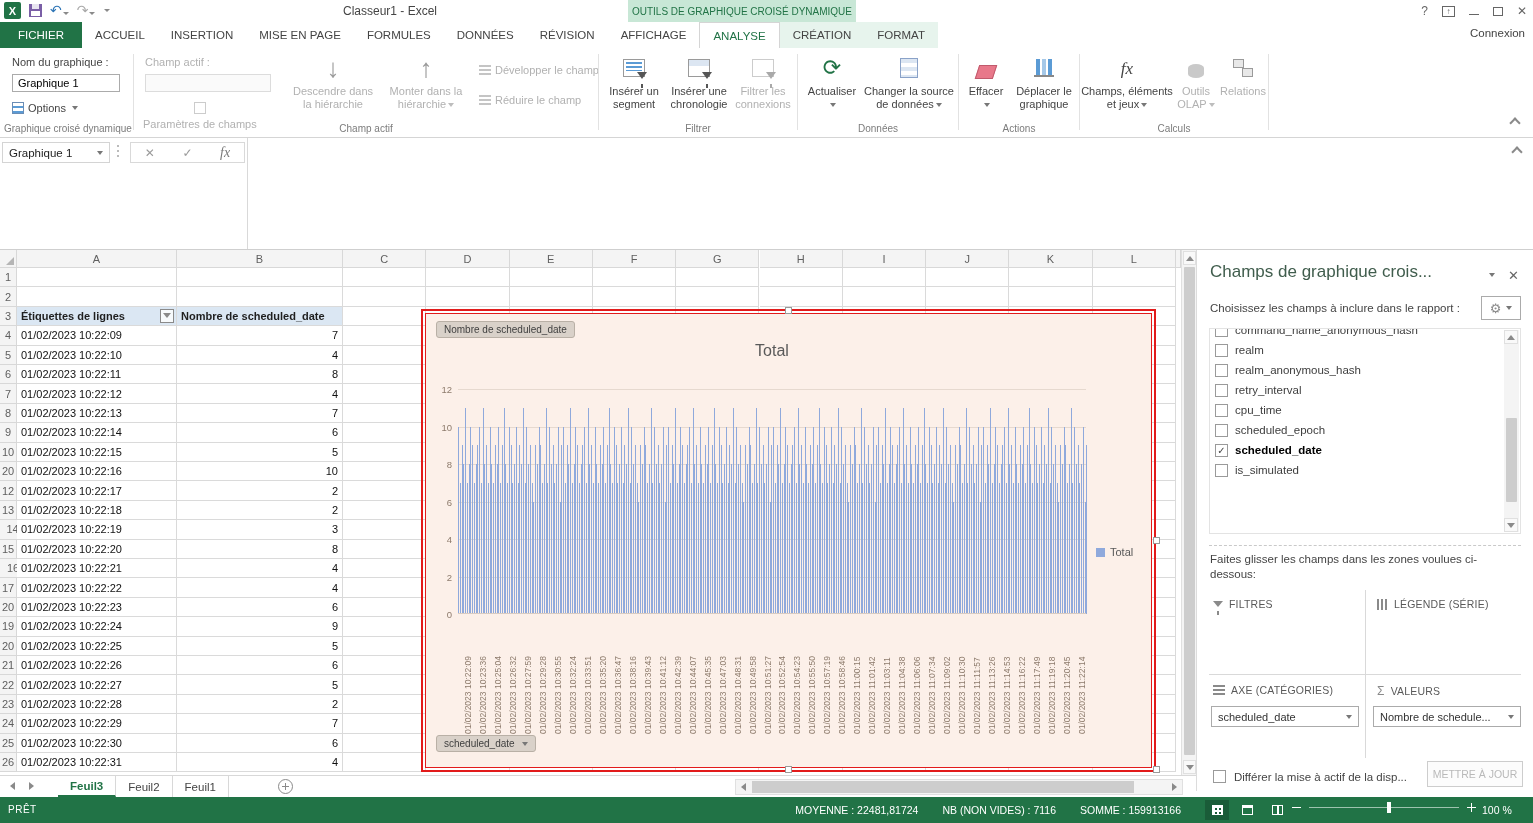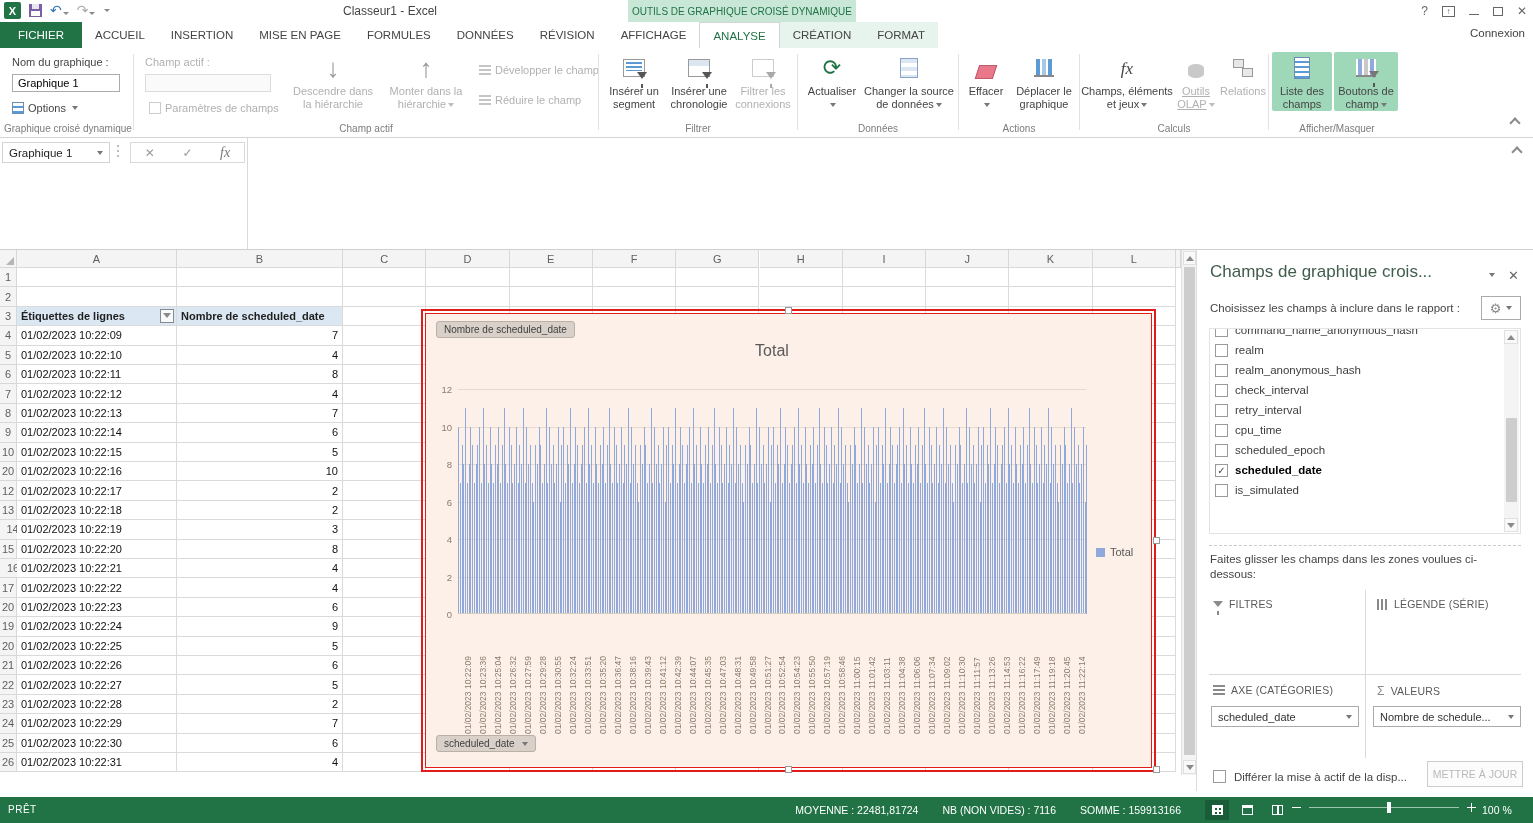--- a/index.html
+++ b/index.html
@@ -276,21 +276,21 @@
         <span>Options</span>
           <span class="car"></span>
       </div>
       <div class="glabel">Graphique croisé dynamique</div>
     </div>
     <div class="rdiv" style="left:133px;"></div>
 
     <div class="rgroup" style="left:135px;width:462px;">
       <div class="rlabel dis" style="position:absolute;left:10px;top:8px;">Champ actif :</div>
       <input class="rinput" style="position: absolute; left: 10px; top: 26px; width: 126px; border-color: rgb(220, 220, 220); background: rgb(250, 250, 250);" value="">
-      <div class="sbtn dis" style="left:14px;top:54px;">
+      <div class="sbtn dis" style="left:8px;top:54px;flex-direction:column;">
         <span class="ic-box gray-ic" style="width:12px;height:12px;"></span>
         <span>Paramètres de champs</span>
       </div>
       <div class="bb dis" style="left:152px;width:92px;">
         <div class="bic">
             <span class="bigarrow">↓</span>
           </div>
         <div>Descendre dans</div>
         <div>la hiérarchie</div>
       </div>
@@ -384,56 +384,37 @@
     <div class="rdiv" style="left:1079px;"></div>
 
     <div class="rgroup" style="left:1081px;width:186px;">
       <div class="bb" style="left:0;width:92px;">
         <div class="bic">
             <span class="fx-g">fx</span>
           </div>
         <div>Champs, éléments</div>
         <div><span>et jeux</span><span class="car"></span></div>
       </div>
-      <div class="bb dis" style="left:92px;width:46px;text-decoration:underline;">
+      <div class="bb dis" style="left:92px;width:46px;">
         <div class="bic">
             <span class="cyl"></span>
           </div>
         <div>Outils</div>
         <div><span>OLAP</span><span class="car d"></span></div>
       </div>
       <div class="bb dis" style="left:138px;width:48px;">
         <div class="bic">
             <span class="rel-ic"></span>
           </div>
         <div>Relations</div>
       </div>
       <div class="glabel">Calculs</div>
     </div>
     <div class="rdiv" style="left:1268px;"></div>
 
-    <div class="rgroup" style="left:1272px;width:130px;">
-      <div class="bb on" style="left:0;width:60px;">
-        <div class="bic">
-            <span class="fl-ic"></span>
-          </div>
-        <div>Liste des</div>
-        <div>champs</div>
-      </div>
-      <div class="bb on" style="left:62px;width:64px;">
-        <div class="bic">
-            <span class="fb-ic">
-              <span class="funnel" style="border-top-color:#777;"></span>
-            </span>
-          </div>
-        <div>Boutons de</div>
-        <div><span>champ</span><span class="car"></span></div>
-      </div>
-      <div class="glabel">Afficher/Masquer</div>
-    </div>
 
     <div class="chev" style="position:absolute;right:14px;bottom:10px;transform:rotate(45deg);"></div>
   </div>
 
   <div class="fbar">
     <div class="namebox">
       <span>Graphique 1</span>
         <span class="car"></span>
     </div>
     <div class="dots3"></div>
@@ -1277,24 +1258,20 @@
           <div class="fitem">
             <span class="cbox"></span>
             <span class="flab">realm</span>
           </div>
 
           <div class="fitem">
             <span class="cbox"></span>
             <span class="flab">realm_anonymous_hash</span>
           </div>
 
-          <div class="fitem">
-            <span class="cbox"></span>
-            <span class="flab">check_interval</span>
-          </div>
 
           <div class="fitem">
             <span class="cbox"></span>
             <span class="flab">retry_interval</span>
           </div>
 
           <div class="fitem">
             <span class="cbox"></span>
             <span class="flab">cpu_time</span>
           </div>
@@ -1356,20 +1333,50 @@
           <span class="car"></span>
       </div>
     </div>
     <div class="defer">
       <span class="cbox"></span>
       <span>Différer la mise à actif de la disp...</span>
     </div>
     <div class="updbtn">METTRE À JOUR</div>
   </div>
 
+  <div class="sheetbar">
+    <div class="navarrs">
+      <span class="tri-left"></span>
+      <span class="tri-right"></span>
+    </div>
+    <div class="stabs">
+
+        <div class="stab active">
+          <span>Feuil3</span>
+        </div>
+
+        <div class="stab">
+          <span>Feuil2</span>
+        </div>
+
+        <div class="stab">
+          <span>Feuil1</span>
+        </div>
+      </div>
+    <div class="addsheet"></div>
+    <div class="hscroll">
+      <div class="hs-btn" style="left:0;">
+          <span class="tri-left"></span>
+        </div>
+      <div class="h-thumb"></div>
+      <div class="hs-btn" style="right:0;">
+          <span class="tri-right"></span>
+        </div>
+    </div>
+  </div>
 
   <div class="statusbar">
     <div class="sb-mode">PRÊT</div>
     <div class="sb-stats">
       <span>MOYENNE : 22481,81724</span>
       <span>NB (NON VIDES) : 7116</span>
       <span>SOMME : 159913166</span>
     </div>
     <div class="sb-views">
       <span class="sic on">

